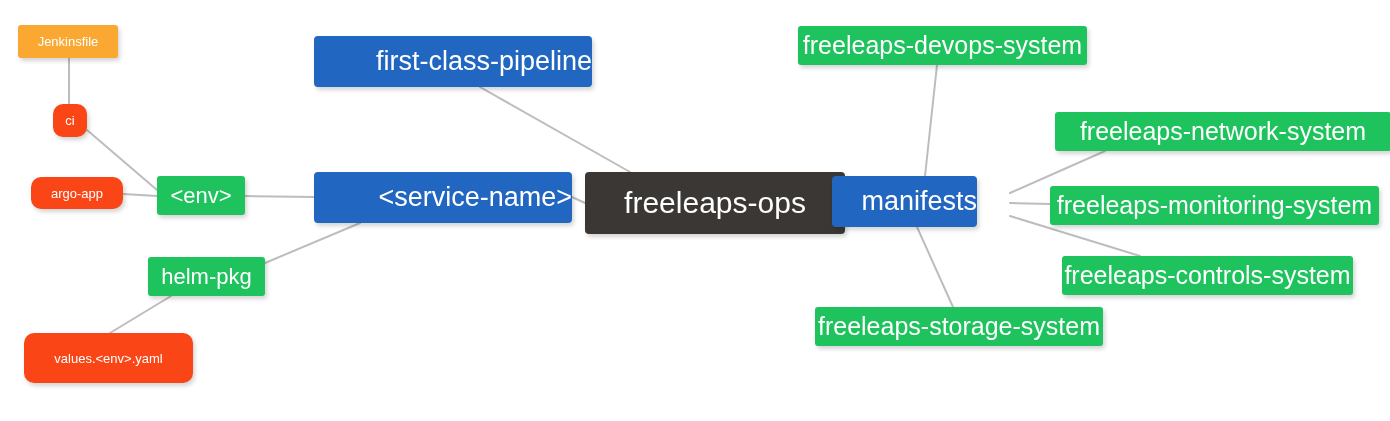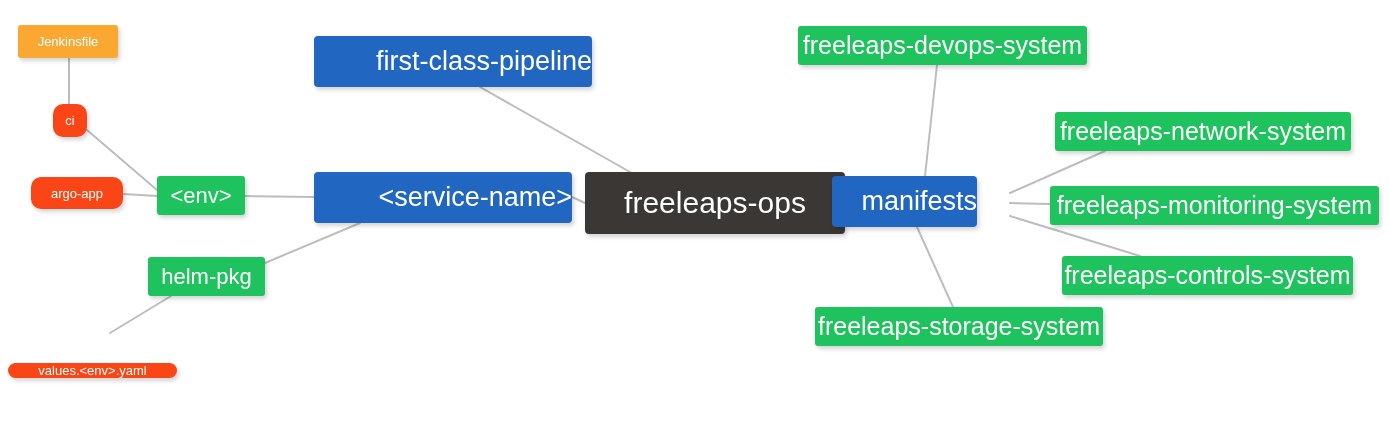--- a/index.html
+++ b/index.html
@@ -96,38 +96,38 @@
       </div>
       <div class="node c-green s-l2" style="left: 157px; top: 176px; width: 88px; height: 39px;">
         <span class="node-label">&lt;env&gt;</span>
       </div>
       <div class="node c-green s-l2" style="left: 148px; top: 257px; width: 117px; height: 39px;">
         <span class="node-label">helm-pkg</span>
       </div>
       <div class="node c-green s-l3" style="left: 798px; top: 26px; width: 289px; height: 39px;">
         <span class="node-label">freeleaps-devops-system</span>
       </div>
-      <div class="node c-green s-l3" style="left: 1055px; top: 112px; width: 296px; height: 39px;">
+      <div class="node c-green s-l3" style="left: 1055px; top: 112px; width: 336px; height: 39px;">
         <span class="node-label">freeleaps-network-system</span>
       </div>
       <div class="node c-green s-l3" style="left: 1050px; top: 186px; width: 329px; height: 39px;">
         <span class="node-label">freeleaps-monitoring-system</span>
       </div>
       <div class="node c-green s-l3" style="left: 1062px; top: 256px; width: 291px; height: 39px;">
         <span class="node-label">freeleaps-controls-system</span>
       </div>
       <div class="node c-green s-l3" style="left: 815px; top: 307px; width: 288px; height: 39px; justify-content: center;">
         <span class="node-label">freeleaps-storage-system</span>
       </div>
       <div class="node c-red s-l4" style="left: 53px; top: 104px; width: 34px; height: 33px;">
         <span class="node-label">ci</span>
       </div>
       <div class="node c-red s-l4" style="left: 31px; top: 177px; width: 92px; height: 32px;">
         <span class="node-label">argo-app</span>
       </div>
-      <div class="node c-red s-l4" style="left: 8px; top: 333px; width: 169px; height: 15px; margin-top: 30px;">
+      <div class="node c-red s-l4" style="left: 24px; top: 333px; width: 169px; height: 50px;">
         <span class="node-label">values.&lt;env&gt;.yaml</span>
       </div>
       <div class="node c-orange s-l5" style="left: 18px; top: 25px; width: 100px; height: 33px;">
         <span class="node-label">Jenkinsfile</span>
       </div>
     </div>
 </div>
 
 </body></html>

